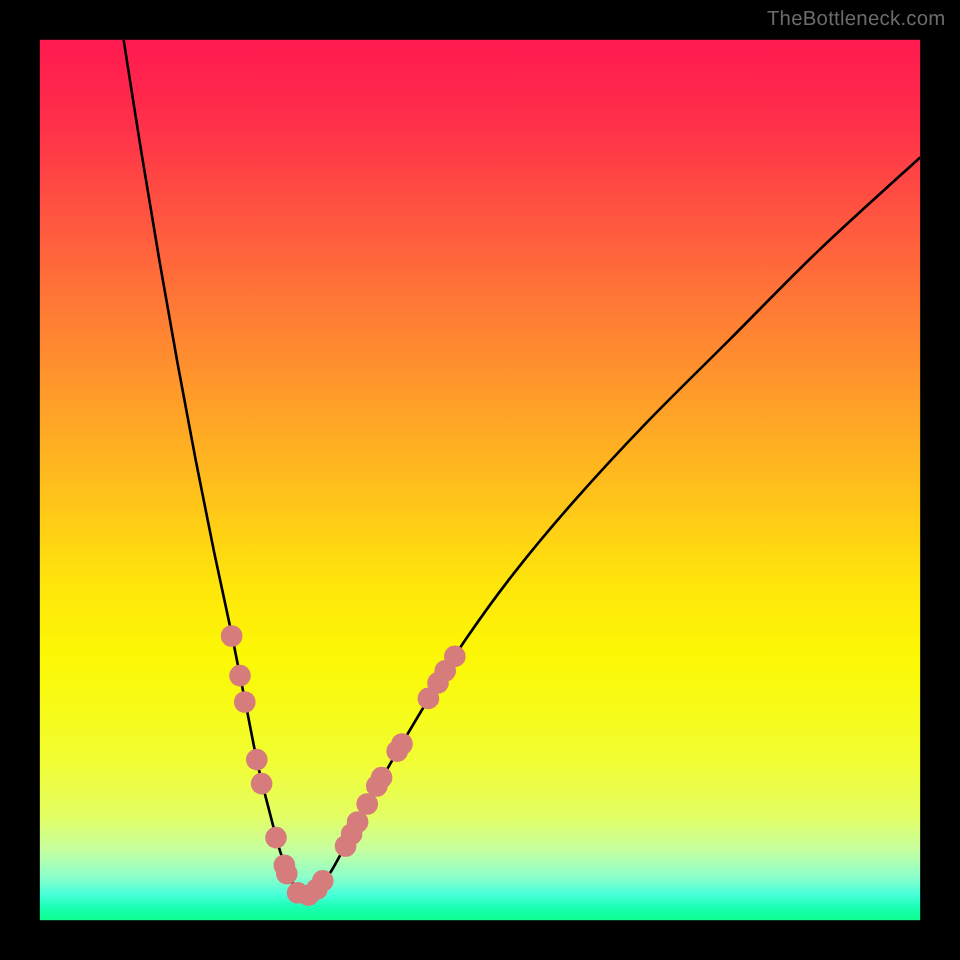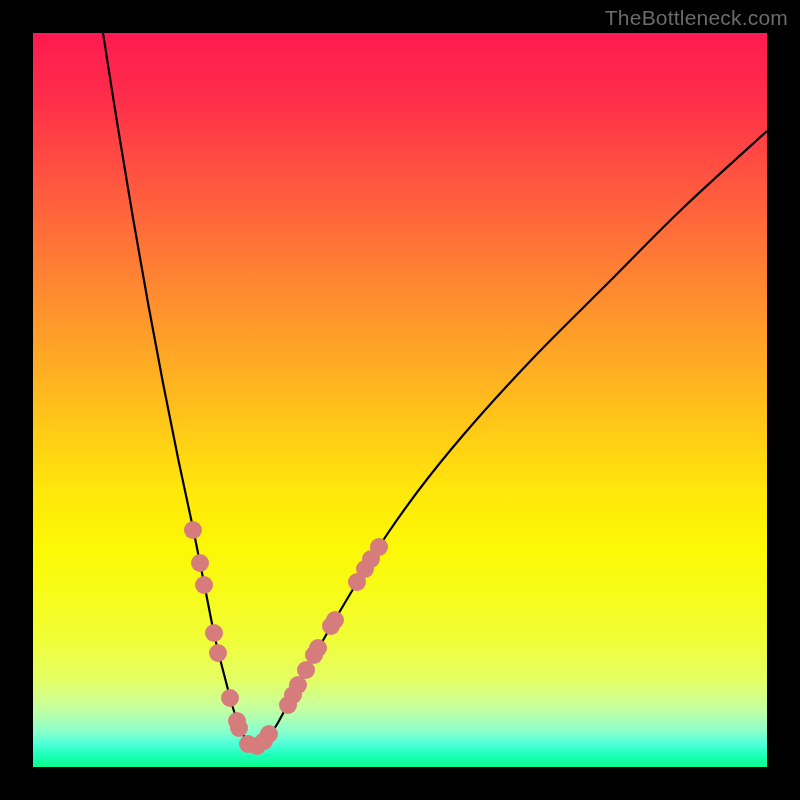--- a/index.html
+++ b/index.html
@@ -48,21 +48,21 @@
       #4affd9 97%,
       #1affb4 98.5%,
       #0dff8e 100%
     );
   }
   .watermark {
     position: absolute;
     top: 6px;
     right: 12px;
     color: #6b6b6b;
-    font-size: 21px;
+    font-size: 17px;
     font-weight: 500;
     letter-spacing: 0.2px;
     font-family: Arial, Helvetica, sans-serif;
   }
   svg.curve {
     position: absolute;
     inset: 0;
   }
 </style>
 </head>

